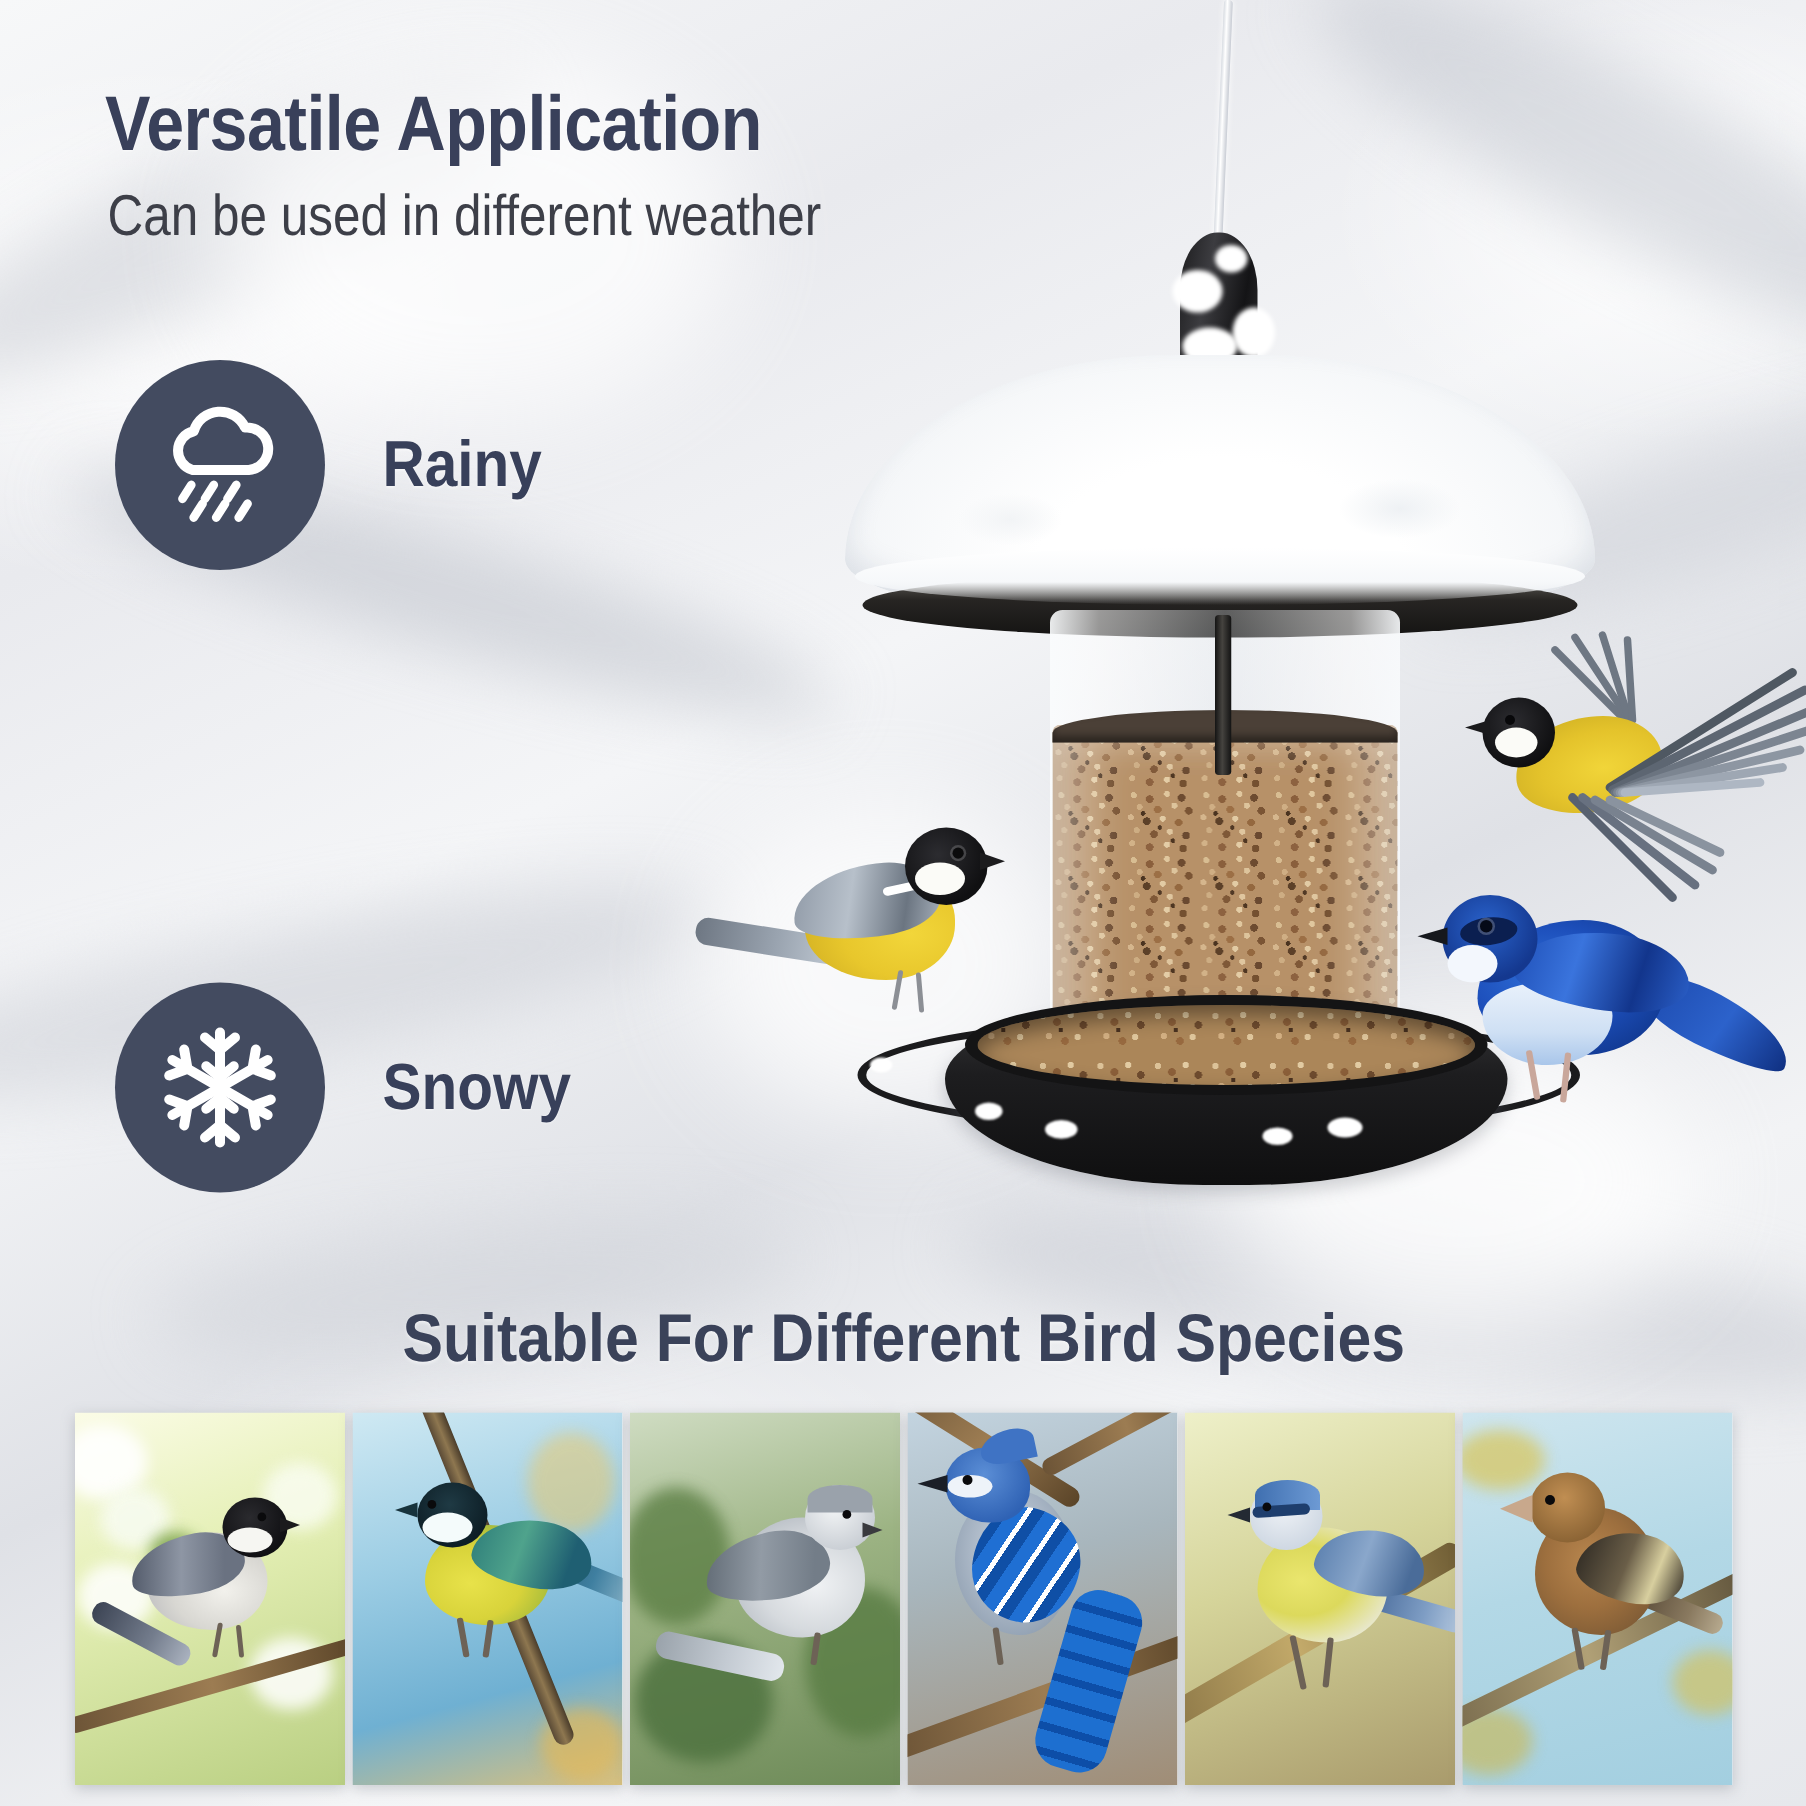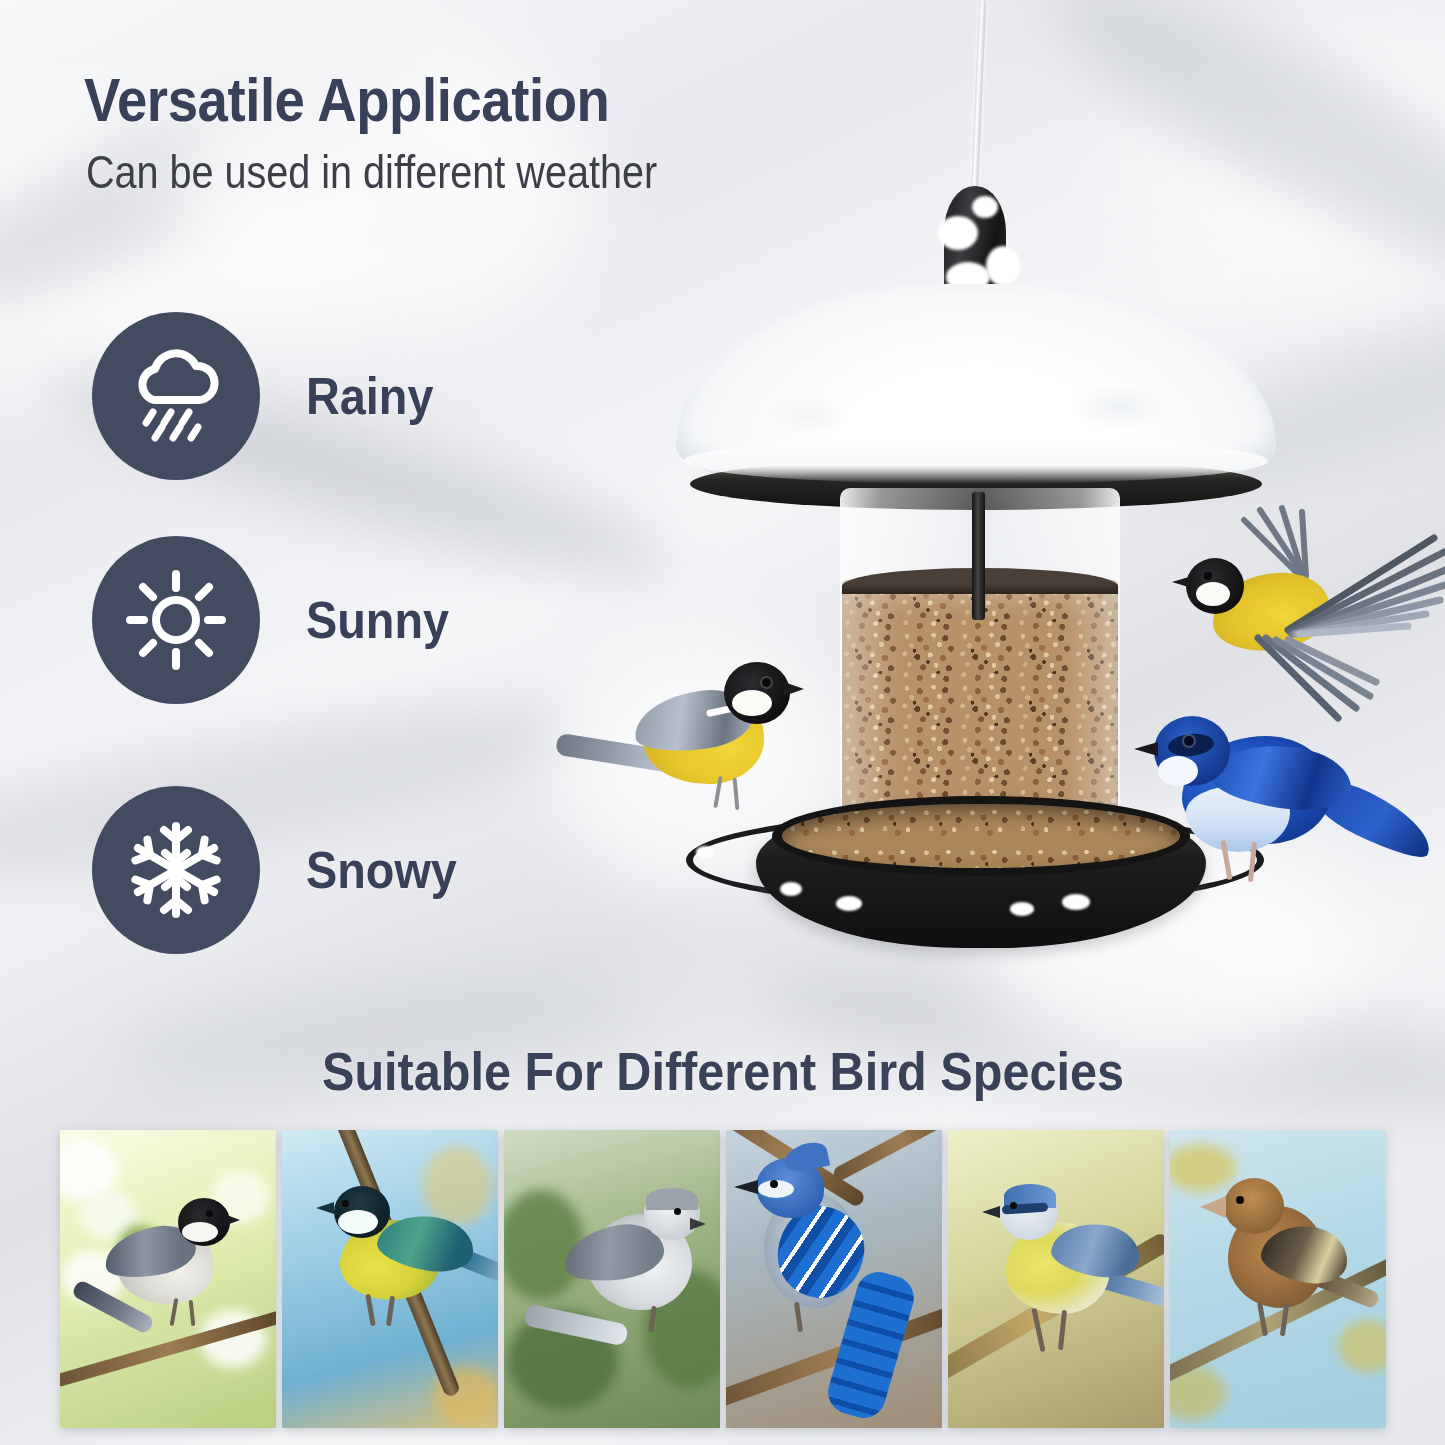--- a/index.html
+++ b/index.html
@@ -92,21 +92,21 @@
     text-shadow: 0 1px 3px rgba(255,255,255,0.55);
   }
 
   
   .feature {
     position: absolute;
     left: 92px;
     display: flex;
     align-items: center;
   }
-  .feature.f1 { top: 312px; }
+  .feature.f1 { top: 288px; }
   .feature.f2 { top: 536px; }
   .feature.f3 { top: 786px; }
   .feat-circle {
     width: 168px;
     height: 168px;
     border-radius: 50%;
     background: #434b60;
     display: flex;
     align-items: center;
     justify-content: center;
@@ -517,38 +517,20 @@
           <line x1="65" y1="68" x2="58" y2="79"></line>
           <line x1="38" y1="83" x2="31" y2="94"></line>
           <line x1="56" y1="83" x2="49" y2="94"></line>
           <line x1="74" y1="83" x2="67" y2="94"></line>
         </g>
       </svg>
     </div>
     <div class="feat-label">Rainy</div>
   </div>
 
-  <div class="feature f2">
-    <div class="feat-circle">
-      <svg width="104" height="104" viewBox="0 0 104 104">
-        <circle cx="52" cy="52" r="20" fill="none" stroke="#ffffff" stroke-width="8"></circle>
-        <g stroke="#ffffff" stroke-width="8" stroke-linecap="round">
-          <line x1="52" y1="6" x2="52" y2="20"></line>
-          <line x1="52" y1="84" x2="52" y2="98"></line>
-          <line x1="6" y1="52" x2="20" y2="52"></line>
-          <line x1="84" y1="52" x2="98" y2="52"></line>
-          <line x1="19" y1="19" x2="29" y2="29"></line>
-          <line x1="75" y1="75" x2="85" y2="85"></line>
-          <line x1="85" y1="19" x2="75" y2="29"></line>
-          <line x1="29" y1="75" x2="19" y2="85"></line>
-        </g>
-      </svg>
-    </div>
-    <div class="feat-label">Sunny</div>
-  </div>
 
   <div class="feature f3">
     <div class="feat-circle">
       <svg width="104" height="104" viewBox="0 0 104 104">
         <g stroke="#ffffff" stroke-width="8" stroke-linecap="round" fill="none">
           <g>
             <line x1="52" y1="8" x2="52" y2="96"></line>
             <line x1="52" y1="22" x2="40" y2="12"></line>
             <line x1="52" y1="22" x2="64" y2="12"></line>
             <line x1="52" y1="44" x2="41" y2="35"></line>

